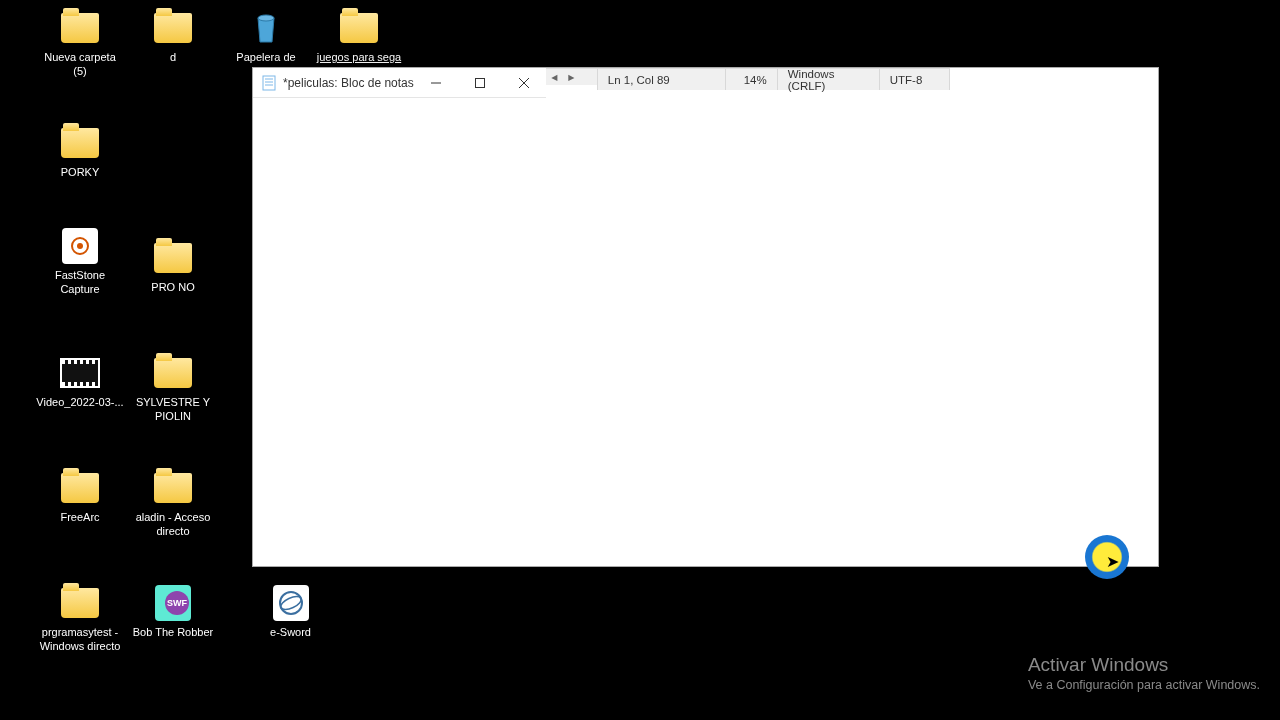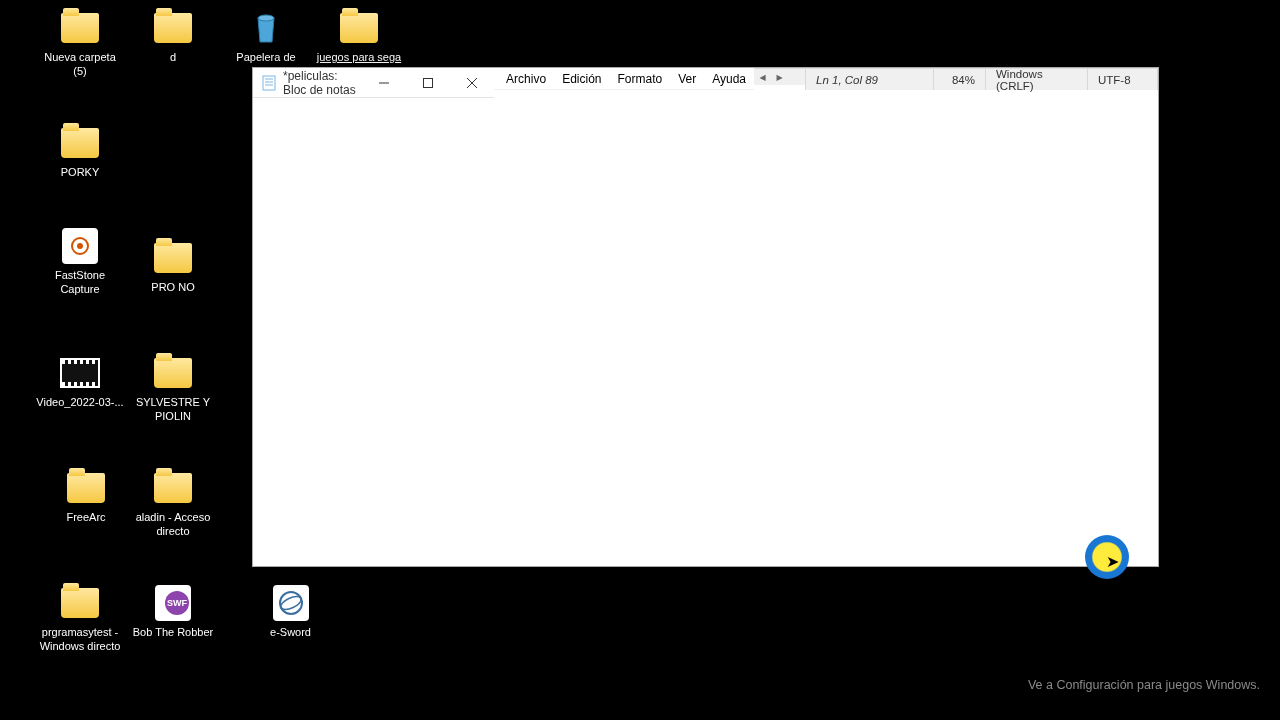--- a/index.html
+++ b/index.html
@@ -159,21 +159,21 @@
   color: #333;
   border-top: 1px solid #ddd;
 }
 .status-flex { flex: 1; border-right: 1px solid #d8d8d8; }
 .status-cell {
   border-right: 1px solid #d8d8d8;
   display: flex;
   align-items: center;
   padding: 0 10px;
 }
-.sc-ln { width: 128px; font-style: italic; }
+.sc-ln { width: 128px; }
 .sc-zoom { width: 52px; justify-content: flex-end; }
 .sc-eol { width: 102px; }
 .sc-enc { width: 70px; }
 
 
 .watermark {
   position: absolute;
   right: 20px;
   bottom: 28px;
   color: #8a8a8a;
@@ -260,41 +260,41 @@
         </div>
       </div>
       <div class="label">Video_2022-03-...</div>
     </div>
     <div class="desktop-icon" style="left: 128px; top: 355px; justify-content: flex-end;">
       <div class="icon-img">
         <div class="folder-icon" style="width:38px;height:30px;"></div>
       </div>
       <div class="label">SYLVESTRE Y PIOLIN</div>
     </div>
-    <div class="desktop-icon" style="left: 41px; top: 470px;">
+    <div class="desktop-icon" style="left: 35px; top: 470px;">
       <div class="icon-img">
         <div class="folder-icon" style="width:38px;height:30px;"></div>
       </div>
       <div class="label">FreeArc</div>
     </div>
     <div class="desktop-icon" style="left: 128px; top: 470px;">
       <div class="icon-img">
         <div class="folder-icon" style="width:38px;height:30px;"></div>
       </div>
       <div class="label">aladin - Acceso directo</div>
     </div>
     <div class="desktop-icon" style="left: 35px; top: 585px;">
       <div class="icon-img">
         <div class="folder-icon" style="width:38px;height:30px;"></div>
       </div>
       <div class="label">prgramasytest - Windows directo</div>
     </div>
     <div class="desktop-icon" style="left: 128px; top: 585px;">
       <div class="icon-img">
-        <div class="app-icon" style="width:36px;height:36px;background:#ffffff;padding-left:8px;">
+        <div class="app-icon" style="width:36px;height:36px;background:#5eead4;padding-left:8px;">
           <div style="width:24px;height:24px;border-radius:50%;background:#8e44ad;color:#fff;font-size:9px;font-weight:bold;display:flex;align-items:center;justify-content:center;">SWF</div>
         </div>
       </div>
       <div class="label">Bob The Robber</div>
     </div>
     <div class="desktop-icon" style="left: 221px; top: 585px; align-items: flex-end;">
       <div class="icon-img">
         <div class="app-icon" style="width:36px;height:36px;">
           <svg width="26" height="26" viewBox="0 0 26 26">
             <circle cx="13" cy="13" r="11" fill="#fff" stroke="#3b6fa0" stroke-width="2"></circle>
@@ -326,43 +326,37 @@
         </svg>
     </div>
     <div class="winbtn close">
       <svg width="10" height="10" viewBox="0 0 10 10">
           <line x1="0" y1="0" x2="10" y2="10" stroke="currentColor"></line>
           <line x1="10" y1="0" x2="0" y2="10" stroke="currentColor"></line>
         </svg>
     </div>
   </div>
 
-  <div class="menubar">
-    <span class="menu-item">Archivo</span>
-    <span class="menu-item">Edición</span>
-    <span class="menu-item">Formato</span>
-    <span class="menu-item">Ver</span>
-    <span class="menu-item">Ayuda</span>
-  </div>
 
 
   <div class="hscroll-wrap">
     <div class="arrow">◀</div>
     <div class="track"></div>
     <div class="arrow">▶</div>
     <div class="hscroll-corner"></div>
   </div>
 
   <div class="statusbar">
     <div class="status-flex"></div>
     <div class="status-cell sc-ln">Ln 1, Col 89</div>
-    <div class="status-cell sc-zoom">84%</div>
+    <div class="status-cell sc-zoom">14%</div>
     <div class="status-cell sc-eol">Windows (CRLF)</div>
     <div class="status-cell sc-enc">UTF-8</div>
   </div>
 </div>
 
 <div class="watermark">
-  <div class="wm-sub">Ve a Configuración para juegos Windows.</div>
+  <div class="wm-title">Activar Windows</div>
+  <div class="wm-sub">Ve a Configuración para activar Windows.</div>
 </div>
 
 <div class="cursor-highlight" style="left:1085px; top:535px;"></div>
 <div class="cursor-arrow" style="left:1106px; top:552px;">➤</div>
 
 </body></html>

